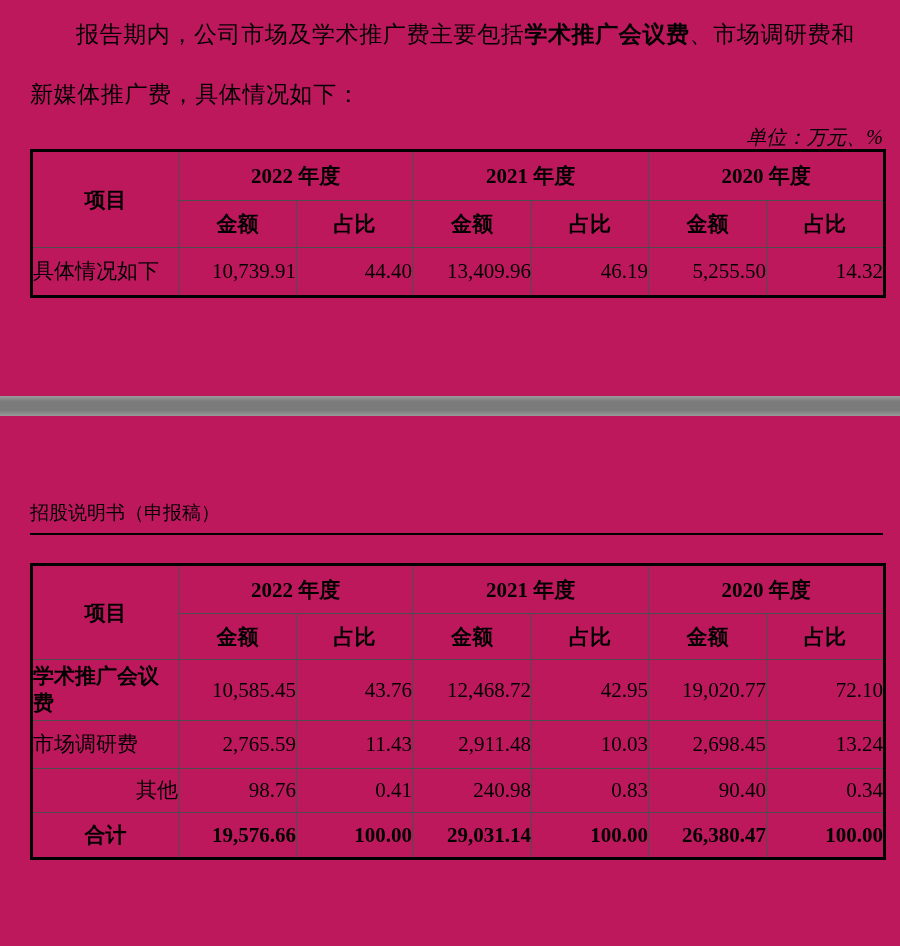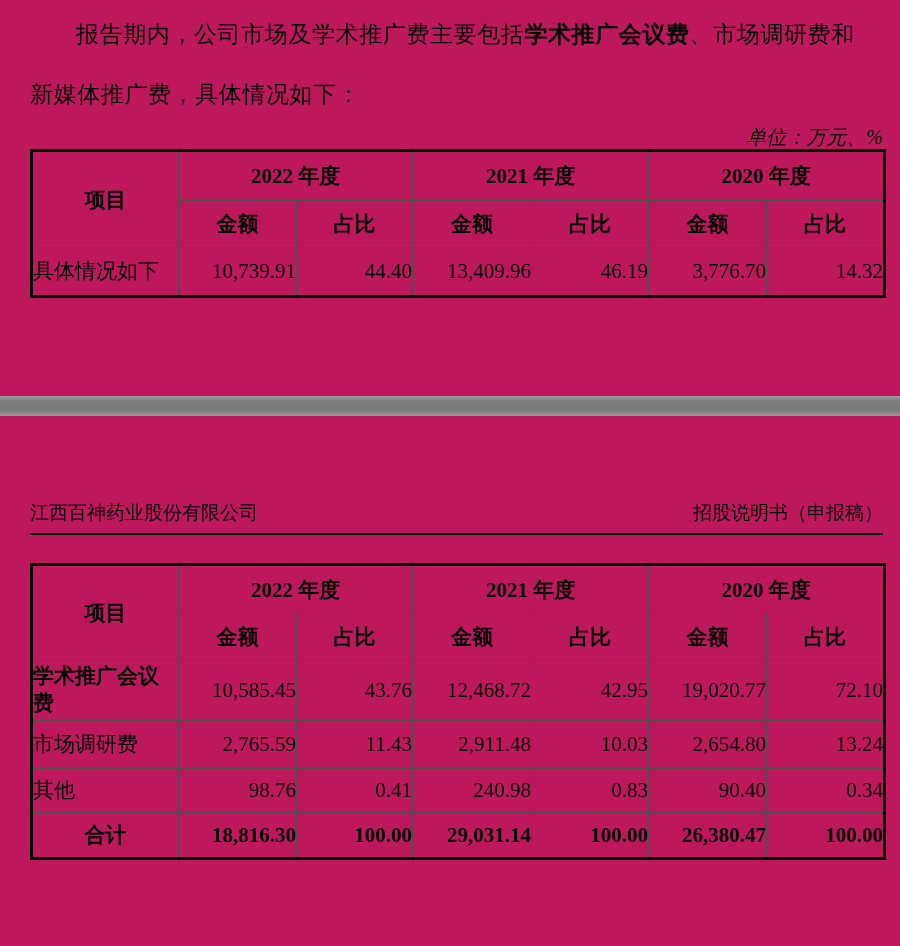--- a/index.html
+++ b/index.html
@@ -55,21 +55,21 @@
   
   #table1 tr.h1 th { height:48px; }
   #table1 tr.h2 th { height:46px; }
   #table1 tr.r0 td { height:47px; }
 
   
   #table2 tr.h1 th { height:47px; }
   #table2 tr.h2 th { height:45px; }
   #table2 tr.r0 td { height:60px; }
   #table2 tr.r1 td { height:47px; }
-  #table2 tr.r2 td { height:43px; }
+  #table2 tr.r2 td { height:43px;text-align:right; }
   #table2 tr.r3 td { height:44px; }
 
   
   .page-number {
     margin-top:52px;
     height:26px; line-height:26px;
     text-align:center;
     font-size:21px;
   }
 
@@ -126,31 +126,30 @@
         <th>占比</th>
         <th class="gd">金额</th>
         <th>占比</th>
       </tr>
       <tr class="r0">
         <td class="lbl">具体情况如下</td>
         <td class="num gd">10,739.91</td>
         <td class="num">44.40</td>
         <td class="num gd">13,409.96</td>
         <td class="num">46.19</td>
-        <td class="num gd">3,776.70</td>
+        <td class="num gd">5,255.50</td>
         <td class="num">14.32</td>
       </tr>
     </tbody>
       </table>
 
 
     <div class="separator-bar"></div>
 
     <div class="doc-header">
-      <span>江西百神药业股份有限公司</span>
       <span>招股说明书（申报稿）</span>
     </div>
 
     <div class="tbl2-wrap">
     <table class="fin" id="table2">
       <colgroup>
         <col style="width:147px">
             <col style="width:118px">
             <col style="width:116px">
         <col style="width:119px">
@@ -181,35 +180,35 @@
         <td class="num">42.95</td>
         <td class="num gd">19,020.77</td>
         <td class="num">72.10</td>
       </tr>
       <tr class="r1">
         <td class="lbl">市场调研费</td>
         <td class="num gd">2,765.59</td>
         <td class="num">11.43</td>
         <td class="num gd">2,911.48</td>
         <td class="num">10.03</td>
-        <td class="num gd">2,654.80</td>
+        <td class="num gd">2,698.45</td>
         <td class="num">13.24</td>
       </tr>
       <tr class="r2">
         <td class="lbl">其他</td>
         <td class="num gd">98.76</td>
         <td class="num">0.41</td>
         <td class="num gd">240.98</td>
         <td class="num">0.83</td>
         <td class="num gd">90.40</td>
         <td class="num">0.34</td>
       </tr>
       <tr class="r3 total">
         <td class="lbl">合计</td>
-        <td class="num gd">18,816.30</td>
+        <td class="num gd">19,576.66</td>
         <td class="num">100.00</td>
         <td class="num gd">29,031.14</td>
         <td class="num">100.00</td>
         <td class="num gd">26,380.47</td>
         <td class="num">100.00</td>
       </tr>
     </tbody>
         </table>
     </div>
 

